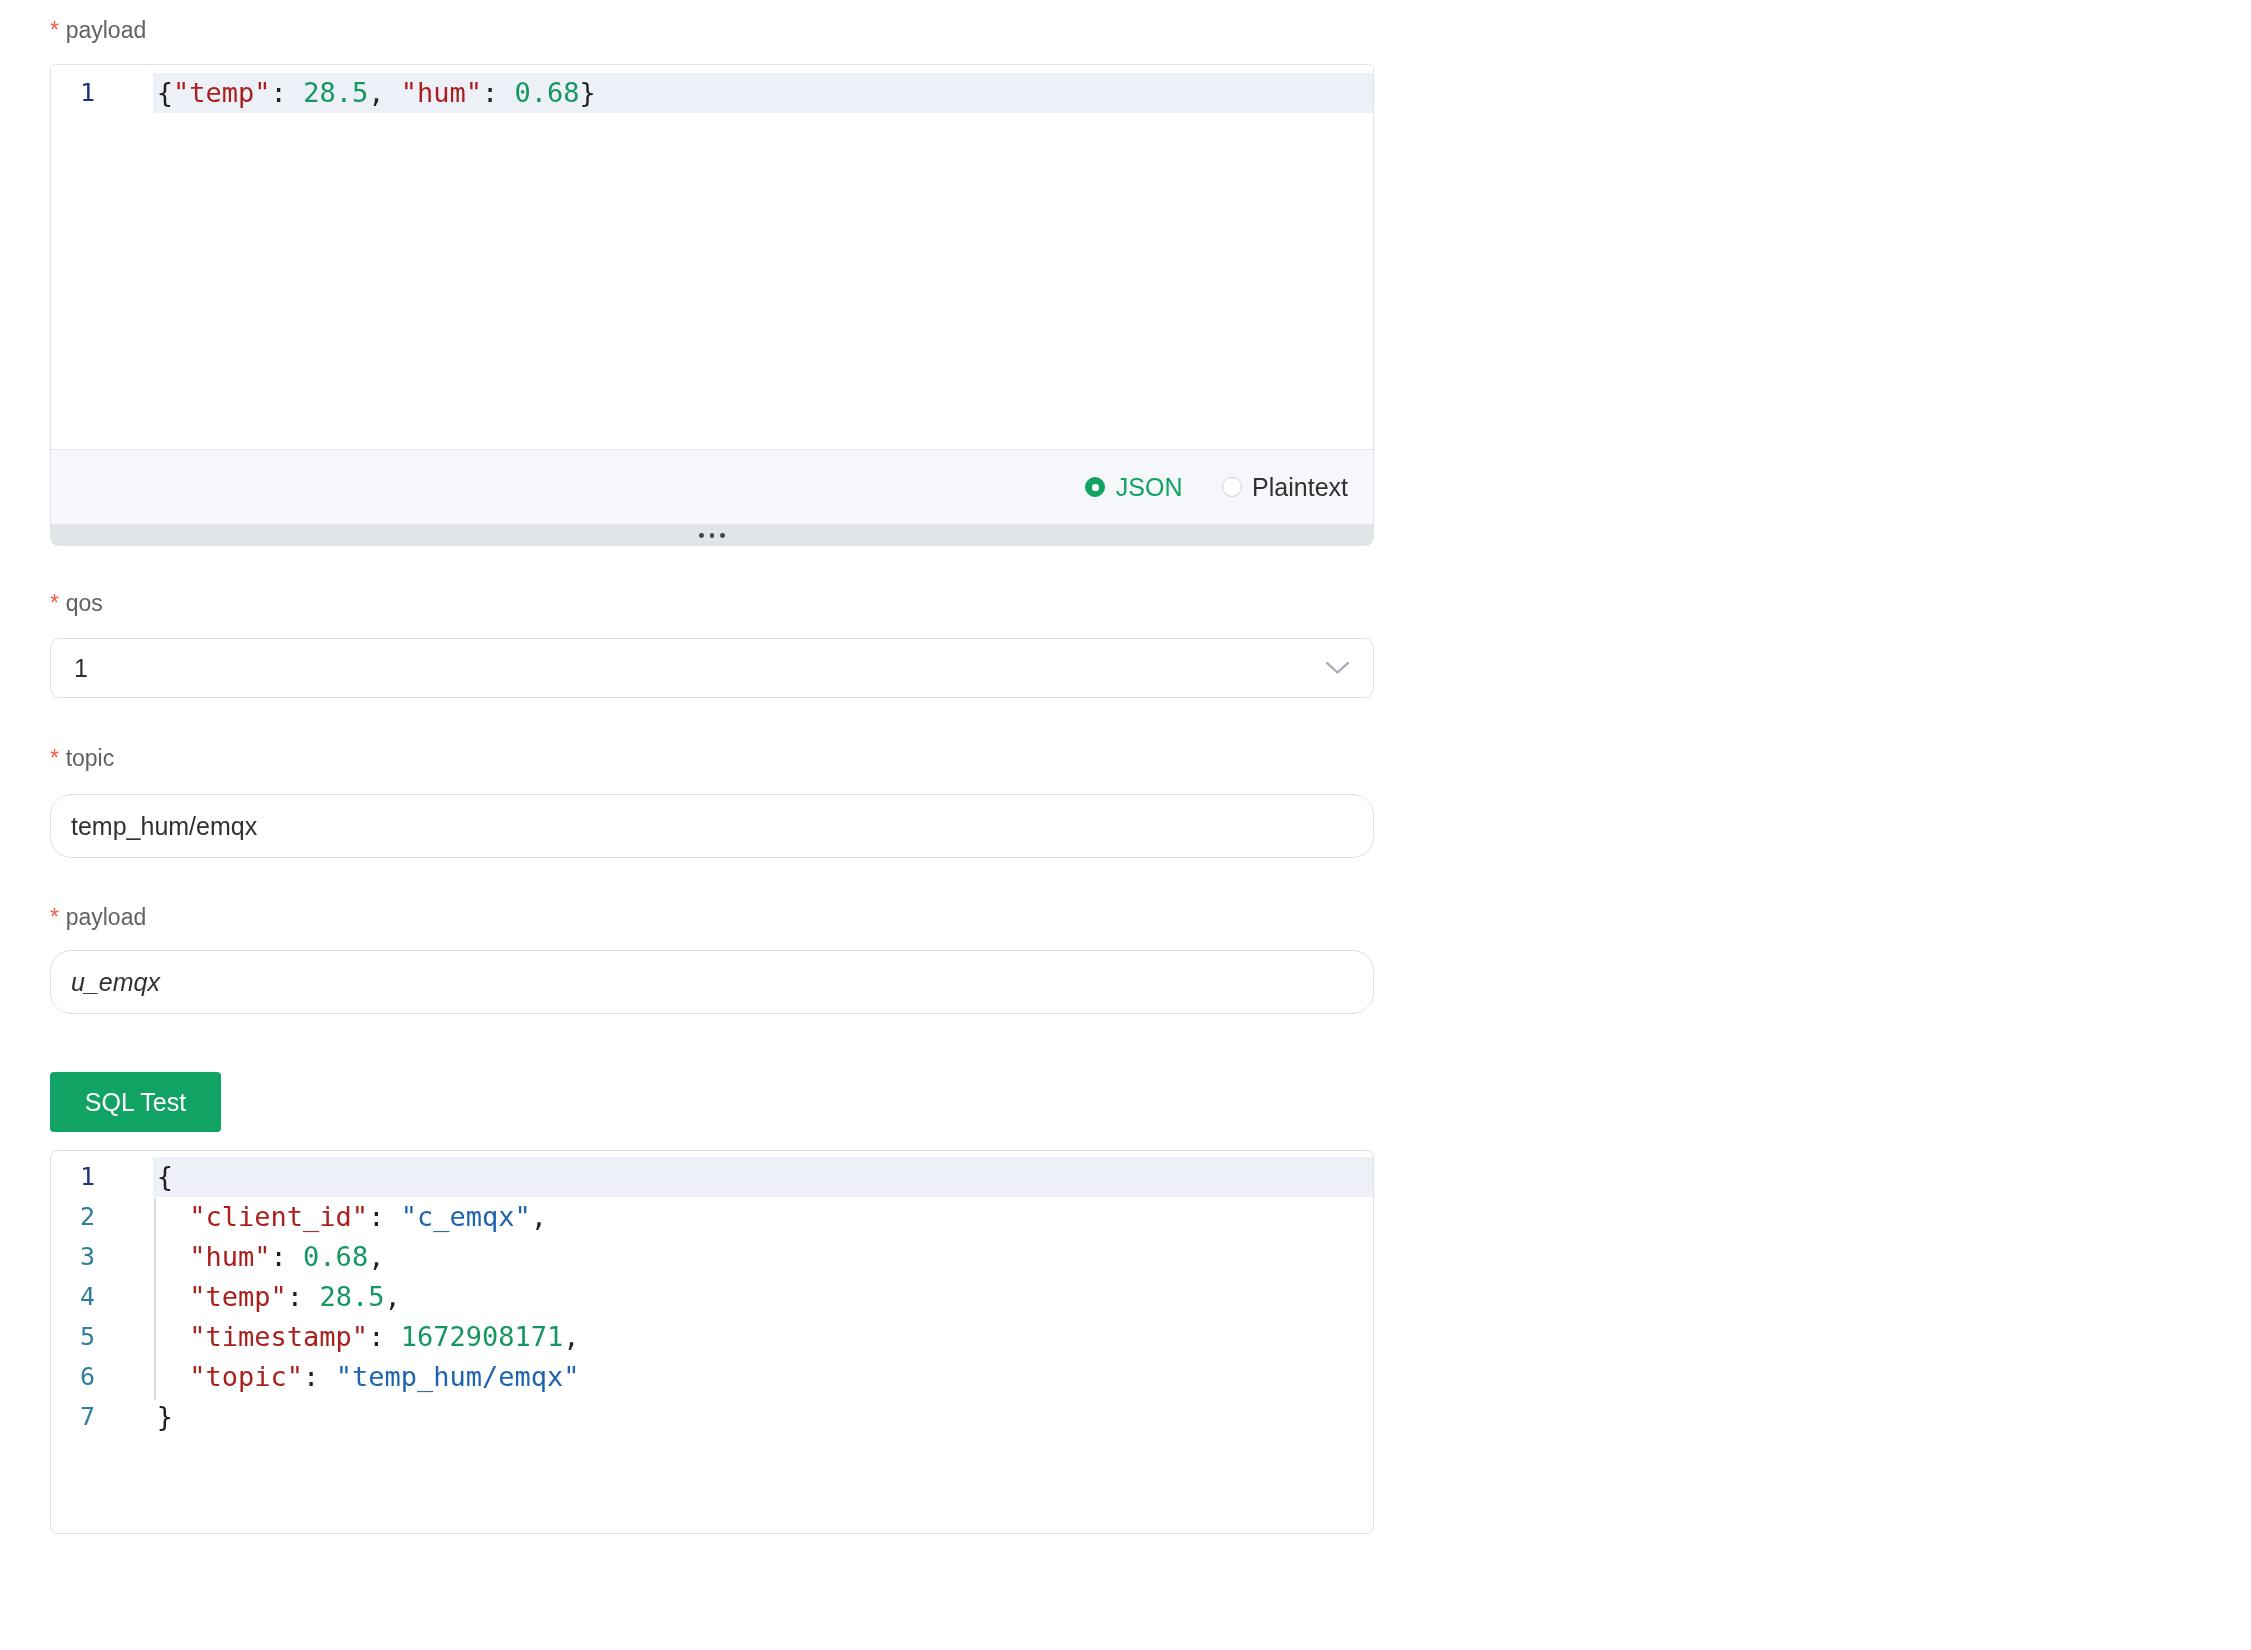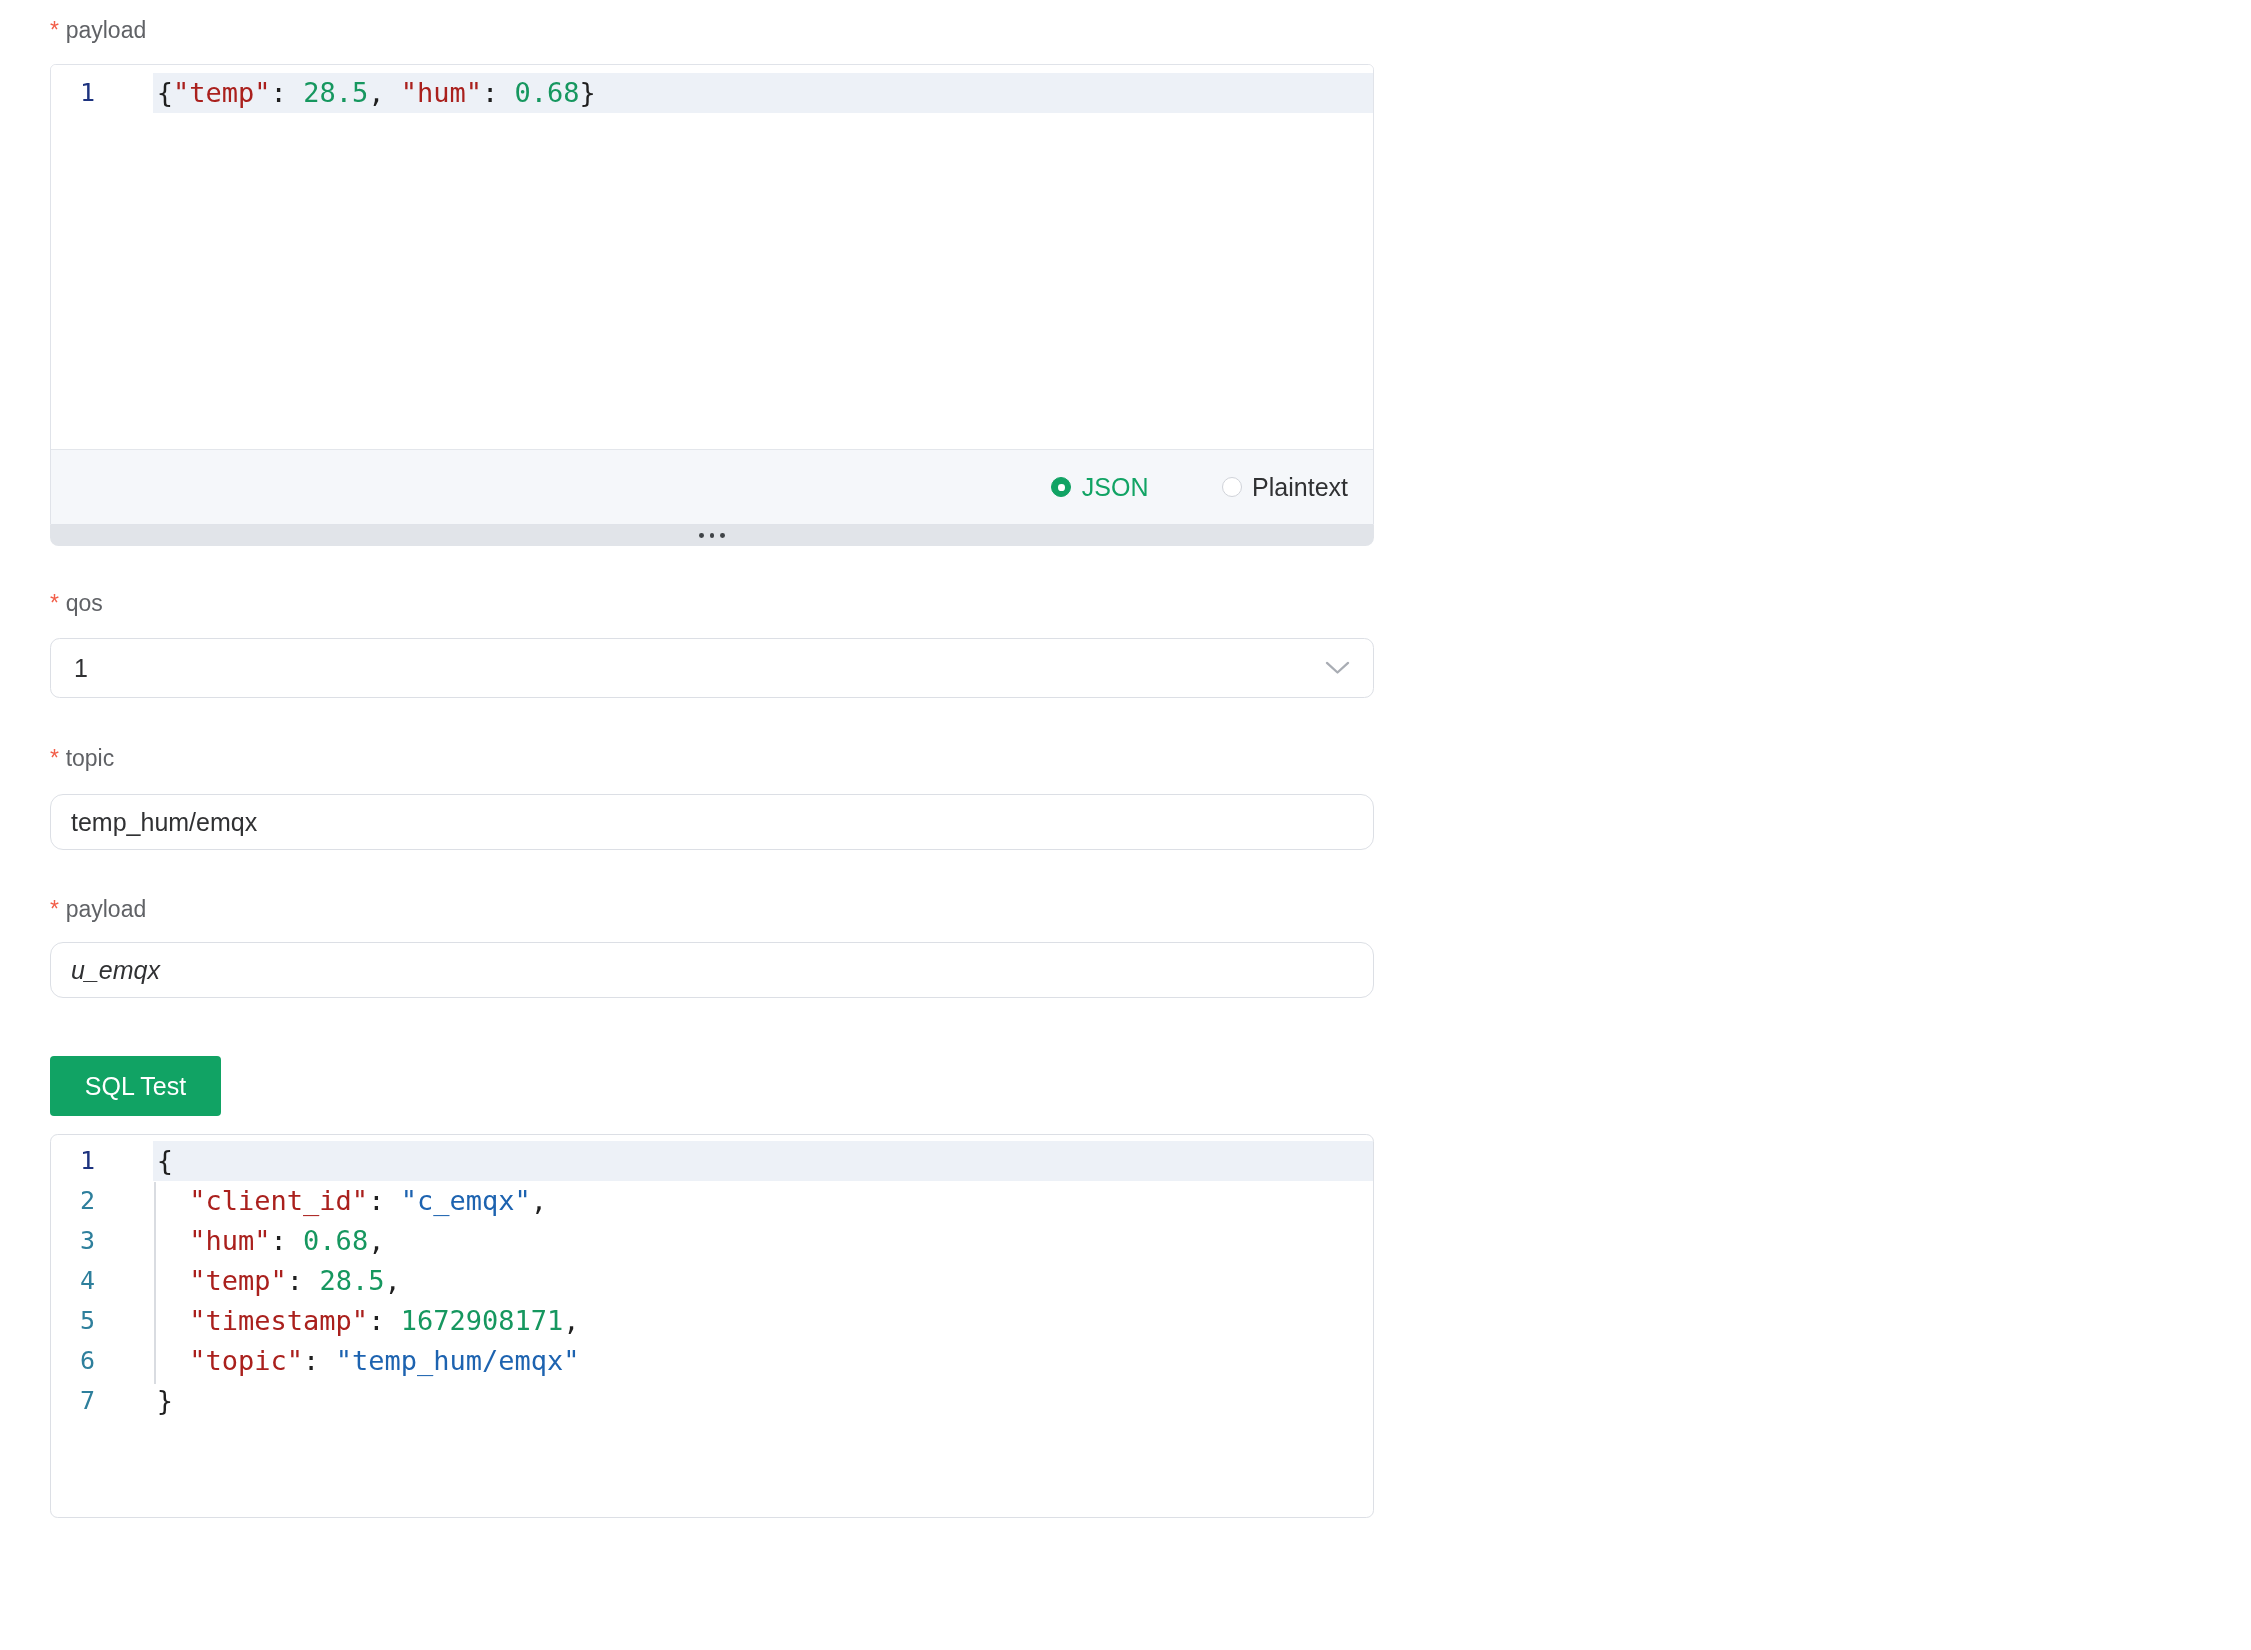--- a/index.html
+++ b/index.html
@@ -58,22 +58,22 @@
                 display:flex;align-items:center;justify-content:center;gap:5.8px;cursor:row-resize;}
   .resize-strip i{width:4.8px;height:4.8px;border-radius:50%;background:#3f4347;}
 
   
   .label-qos{margin-top:43px;}
   .label-topic{margin-top:46px;}
   .label-username{margin-top:45px;}
   .select-box{margin-top:21px;height:60px;border:1px solid var(--border-gray);border-radius:9.6px;
               display:flex;align-items:center;justify-content:space-between;padding:0 23px;
               font-size:25px;color:var(--input-text);background:#fff;cursor:pointer;}
-  .text-input{margin-top:22px;display:block;width:100%;height:56px;border:1px solid var(--border-gray);
-              border-radius:13px;padding:0 20px;font-size:25px;color:var(--input-text);
+  .text-input{margin-top:22px;display:block;width:100%;height:64px;border:1px solid var(--border-gray);
+              border-radius:21px;padding:0 20px;font-size:25px;color:var(--input-text);
               font-family:"Liberation Sans",sans-serif;background:#fff;outline:none;}
   .input-username{margin-top:19px;font-style:italic;}
   .chevron{flex:none;}
 
   .sql-test-btn{margin-top:58px;width:171px;height:60px;background:var(--accent-green);color:#fff;
                 border:none;border-radius:4px;font-size:25px;font-weight:500;
                 font-family:"Liberation Sans",sans-serif;cursor:pointer;}
 
   .result-label{margin-top:45px;color:#6a6d72;}
   .result-editor{margin-top:17.3px;border:1px solid var(--border-gray);border-radius:7.7px;height:384px;
@@ -91,21 +91,21 @@
       <span>payload</span>
     </div>
     <div class="editor">
       <div class="code-area" id="payload-code">
           <div class="line-row active">
             <span class="gutter">1</span>
             <pre class="code"><span class="tok-punct">{</span><span class="tok-key">"temp"</span><span class="tok-punct">: </span><span class="tok-number">28.5</span><span class="tok-punct">, </span><span class="tok-key">"hum"</span><span class="tok-punct">: </span><span class="tok-number">0.68</span><span class="tok-punct">}</span></pre>
           </div>
         </div>
       <div class="editor-footer">
-        <div id="format-radios" style="display:flex;align-items:center;gap:73px;">
+        <div id="format-radios" style="display:flex;align-items:center;gap:39px;">
             <div class="radio checked">
               <span class="radio-circle">
                 <span class="radio-dot"></span>
               </span>
               <span class="radio-label">JSON</span>
             </div>
             <div class="radio">
               <span class="radio-circle"></span>
               <span class="radio-label">Plaintext</span>
             </div>

